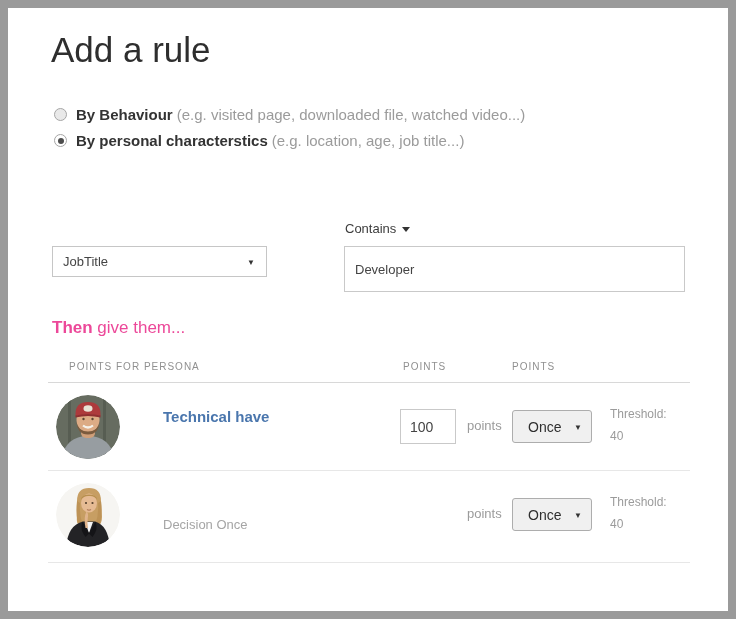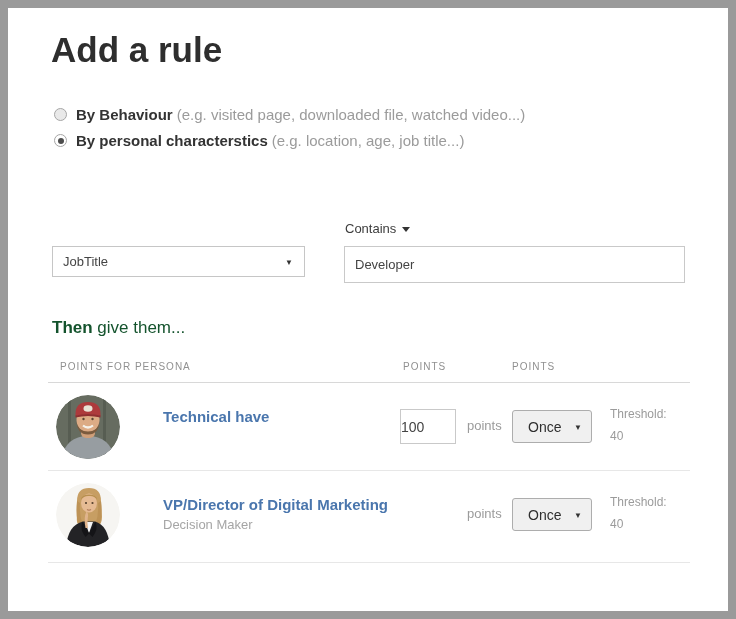--- a/index.html
+++ b/index.html
@@ -1,60 +1,60 @@
 <!DOCTYPE html>
 <html><head>
 <meta charset="utf-8">
 <style>
   * { margin:0; padding:0; box-sizing:border-box; }
   html,body { width:736px; height:619px; }
   body { font-family:"Liberation Sans","DejaVu Sans",sans-serif; background:#fff; }
   .screen { position:relative; width:736px; height:619px; background:#fff; overflow:hidden; }
   .frame { position:absolute; inset:0; border:8px solid #9a9a9a; pointer-events:none; z-index:50; }
 
-  .page-title { position:absolute; left:51px; top:30px; font-size:35px; font-weight:700; color:#2e2e2e; letter-spacing:0;text-align:right; }
+  .page-title { position:absolute; left:51px; top:30px; font-size:35px; font-weight:400; color:#2e2e2e; letter-spacing:0;text-align:right; }
 
   .radio-option { position:absolute; left:54px; display:flex; align-items:center; cursor:pointer; }
   .radio-option.r1 { top:106px; }
   .radio-option.r2 { top:132px; }
   .radio { width:13px; height:13px; border-radius:50%; border:1px solid #a6a6a6; background:#e9e9e9; margin-right:9px; position:relative; flex:0 0 13px; }
   .radio.selected { background:#fff; }
   .radio.selected::after { content:""; position:absolute; left:2.5px; top:2.5px; width:6px; height:6px; border-radius:50%; background:#4d4d4d; }
   .radio-label { font-size:15px; font-weight:700; color:#333; margin-right:4px; }
   .radio-hint { font-size:15px; color:#9b9b9b; }
 
   .if-line { position:absolute; left:52px; top:194px; font-size:15px; color:#333; }
   .if-line .kw { font-weight:700; }
 
   .operator { position:absolute; left:345px; top:221px; font-size:13px; color:#3c3c3c; cursor:pointer; display:flex; align-items:center; }
   .caret { width:0; height:0; border-left:4px solid transparent; border-right:4px solid transparent; border-top:5px solid #333; margin-left:6px; margin-top:2px; }
 
   .select-box { position:absolute; background:#fff; border:1px solid #c6c6c6; height:31px; display:flex; align-items:center; cursor:pointer; }
   .select-box .sel-text { font-size:13px; color:#444; padding-left:10px; }
   .sel-arrow { position:absolute; right:11px; top:50%; transform:translateY(-50%); font-size:8px; color:#333; }
 
-  .attr-select { left:52px; top:246px; width:253px; }
+  .attr-select { left:52px; top:246px; width:215px; }
 
-  .text-input { position:absolute; border:1px solid #c9c9c9; height:37px; font-size:13px; color:#444; padding-left:10px; font-family:"Liberation Sans","DejaVu Sans",sans-serif; background:#fff; }
+  .text-input { position:absolute; border:1px solid #c9c9c9; height:46px; font-size:13px; color:#444; padding-left:10px; font-family:"Liberation Sans","DejaVu Sans",sans-serif; background:#fff; }
   .value-input { left:344px; top:246px; width:341px; }
 
-  .then-line { position:absolute; left:52px; top:318px; font-size:17px; color:#14532d;text-align:right; }
+  .then-line { position:absolute; left:52px; top:318px; font-size:17px; color:#ec4899;text-align:right; }
   .then-line .kw { font-weight:700; }
 
   .persona-table { position:absolute; left:48px; top:358px; width:642px; }
   .table-head { position:relative; height:25px; border-bottom:1px solid #d8d8d8; }
   .th { position:absolute; top:3px; font-size:10px; letter-spacing:1px; color:#909090; }
-  .th0 { left:12px; } .th1 { left:355px; } .th2 { left:464px; }
+  .th0 { left:21px; } .th1 { left:355px; } .th2 { left:464px; }
 
   .persona-row { position:relative; height:88px; border-bottom:1px solid #e7e7e7; }
   .persona-row.row2 { height:92px; }
   .avatar { position:absolute; left:8px; top:12px; width:64px; height:64px; border-radius:50%; overflow:hidden; }
   .p-name { position:absolute; left:115px; top:25px; font-size:15px; font-weight:600; color:#4a76ad; cursor:pointer; }
   .p-desc { position:absolute; left:115px; top:46px; font-size:13px; color:#a5a5a5; }
-  .points-input { position:absolute; left:352px; top:26px; width:56px; height:35px; border:1px solid #c9c9c9; font-size:14px; color:#444; font-family:"Liberation Sans","DejaVu Sans",sans-serif; }
+  .points-input { position:absolute; left:352px; top:26px; width:56px; height:35px; border:1px solid #c9c9c9; font-size:14px; color:#444; padding-left:9px; font-family:"Liberation Sans","DejaVu Sans",sans-serif; }
   .points-suffix { position:absolute; left:419px; top:35px; font-size:13px; color:#9b9b9b; }
   .apply-select { position:absolute; left:464px; top:27px; width:80px; height:33px; background:#f0f0f0; border:1px solid #adadad; border-radius:3px; cursor:pointer; display:flex; align-items:center; }
   .apply-select .sel-text { font-size:14px; color:#2f2f2f; padding-left:15px; }
   .apply-select .sel-arrow { right:9px; }
   .threshold { position:absolute; left:562px; top:20px; font-size:12px; color:#9b9b9b; line-height:22px; }
 </style>
 </head>
 <body>
 
 <div class="screen">
@@ -155,22 +155,21 @@
             <circle cx="36.5" cy="20" r="1.1" fill="#55412e"></circle>
             <path d="M31 26.5 Q33 27.8 35 26.5" stroke="#b07b5a" stroke-width="1.2" fill="none"></path>
             <path d="M10 64 Q12 42 27 38.5 L39 38.5 Q52 42 54 64 Z" fill="#232326"></path>
             <path d="M29 39 L33 50 L37 39 Z" fill="#f3f3f3"></path>
             <path d="M26.5 38.5 L33 50.5 L29.5 54 Q23.5 47 26.5 38.5 Z" fill="#141417"></path>
             <path d="M39.5 38.5 L33 50.5 L36.5 54 Q42.5 47 39.5 38.5 Z" fill="#141417"></path>
             <path d="M29.5 45 Q27.5 34 30.5 28.5 Q32.8 30 31.8 35 Q31 40 32 45 Z" fill="#e0b48c"></path>
           </g>
         </svg>
       </div>
-      <a class="p-name">VP/Director of Digital Marketing</a>
-      <div class="p-desc">Decision Maker</div>
+      <div class="p-desc">Decision Once</div>
       <span class="points-suffix">points</span>
       <div class="apply-select">
         <span class="sel-text">Once</span>
         <span class="sel-arrow">▼</span>
       </div>
       <div class="threshold">
         <div>Threshold:</div>
         <div>40</div>
       </div>
     </div>

